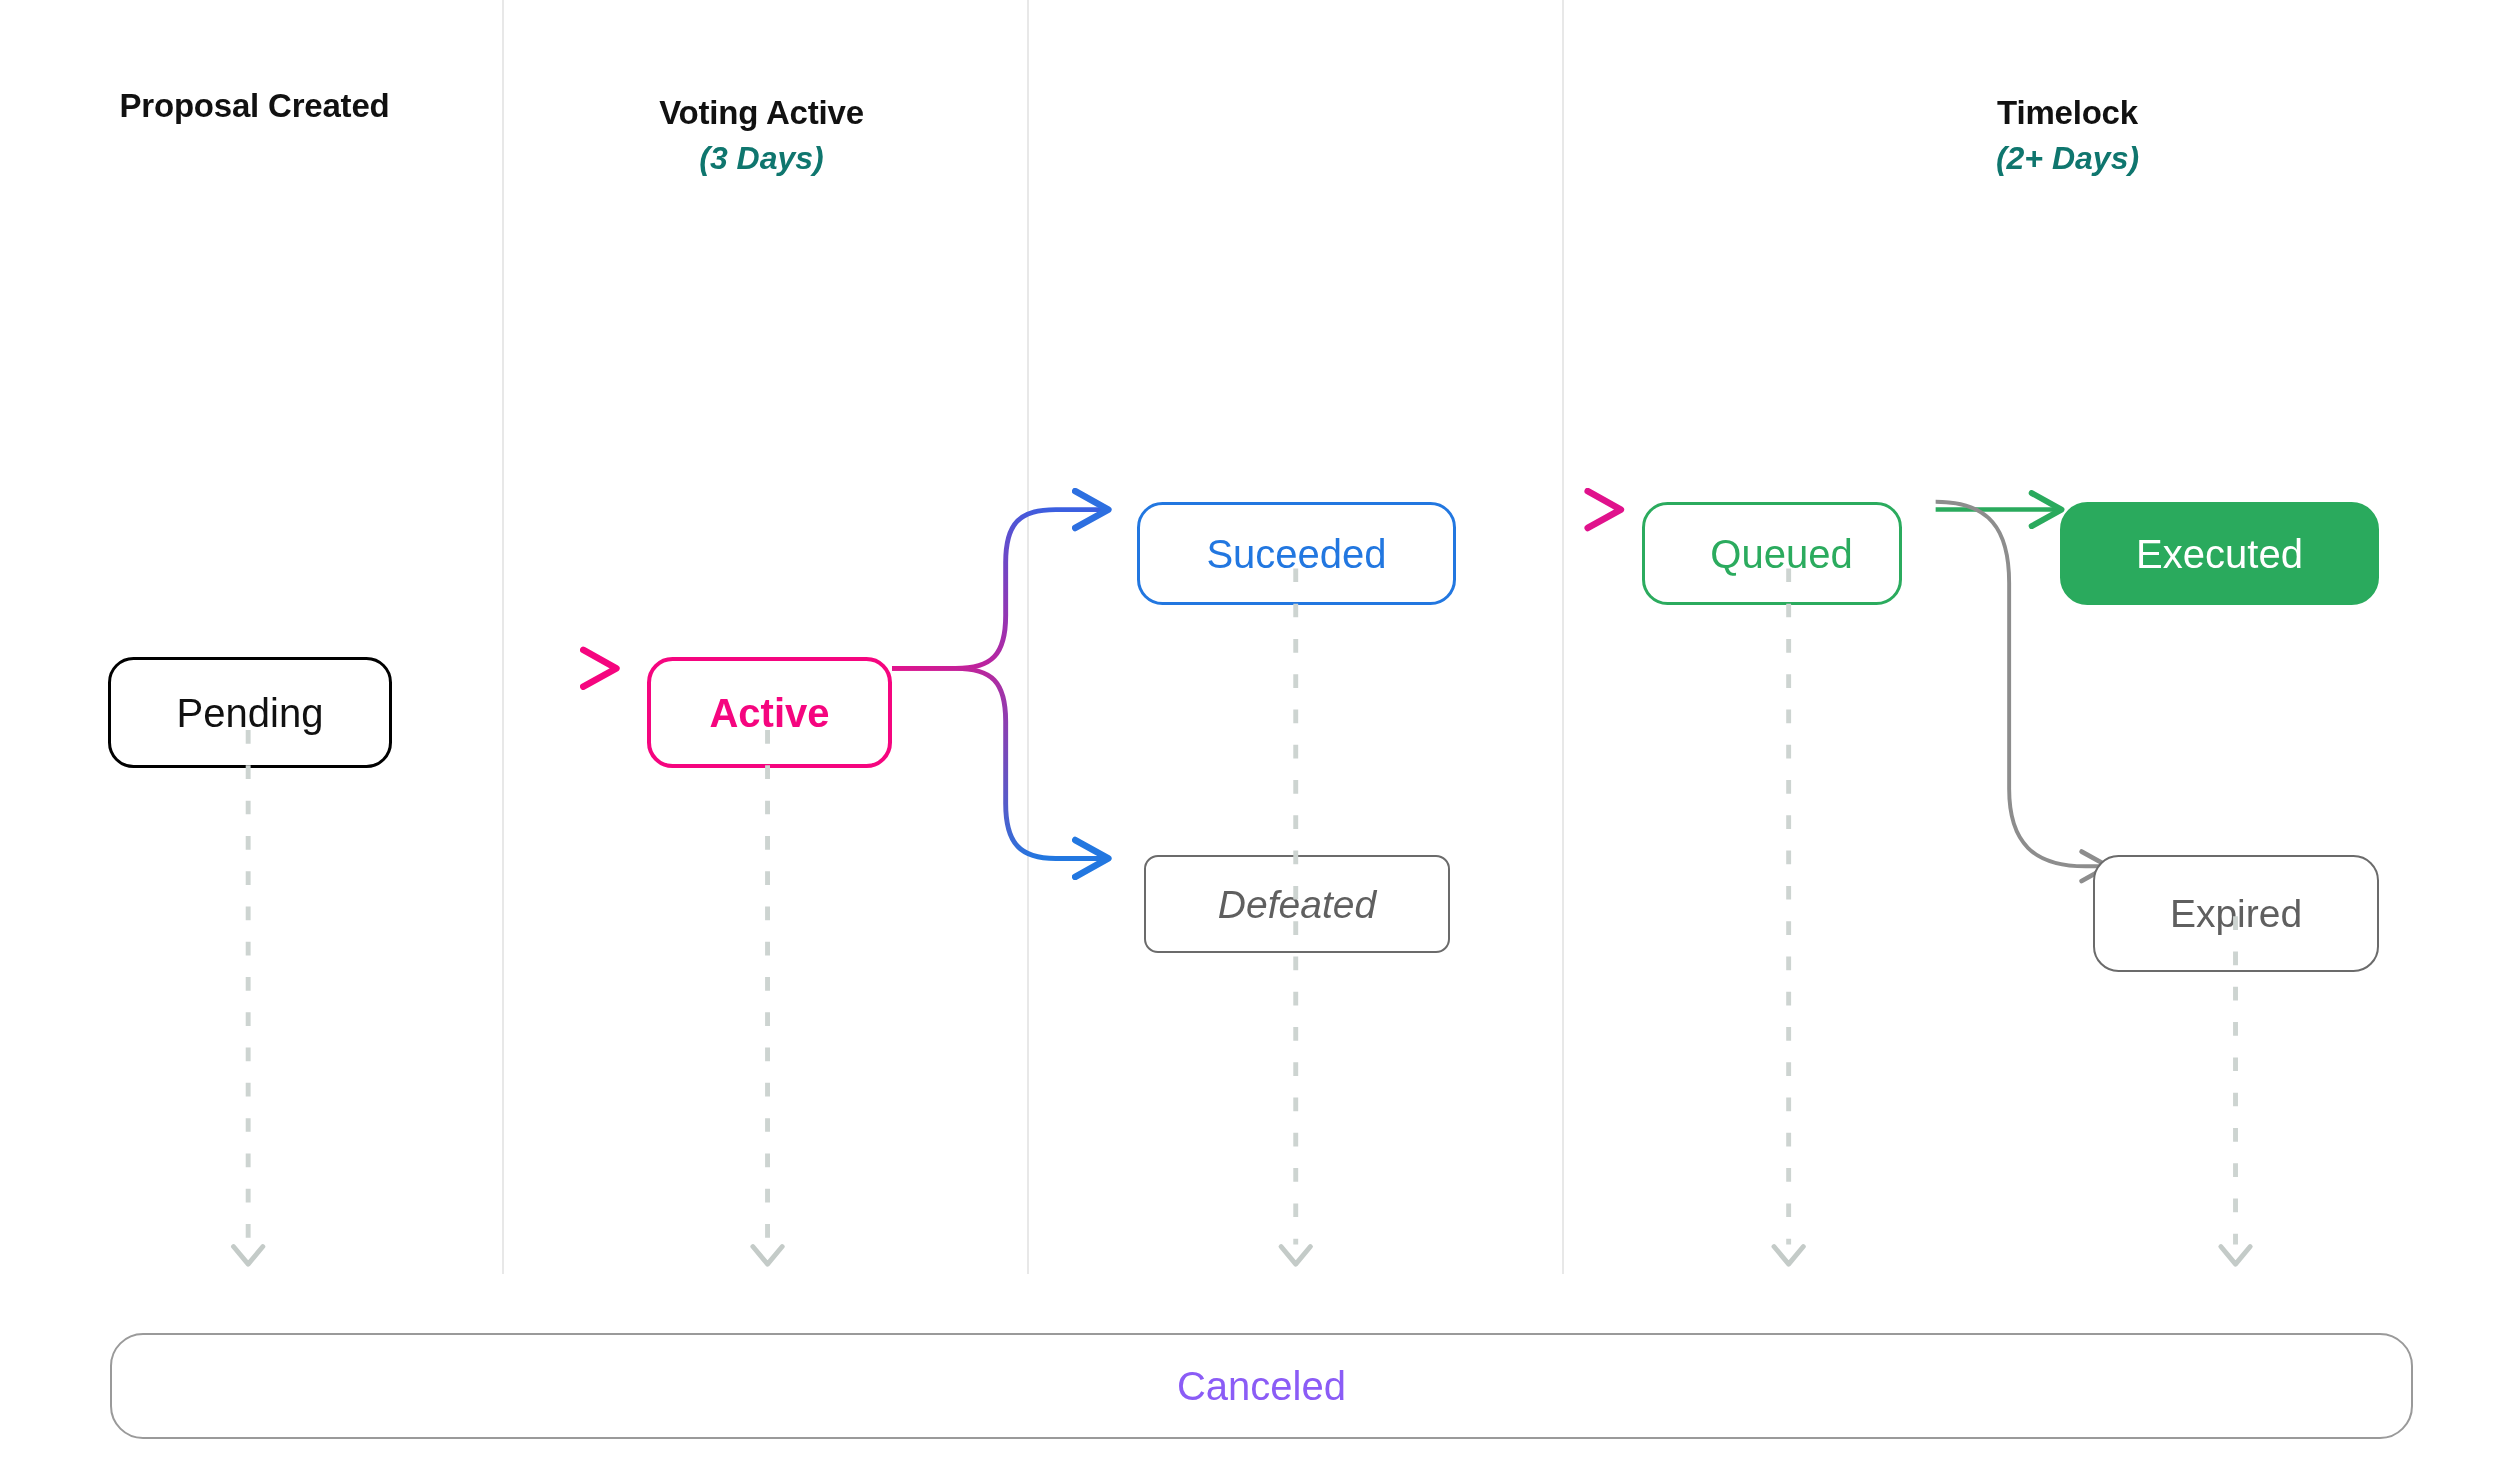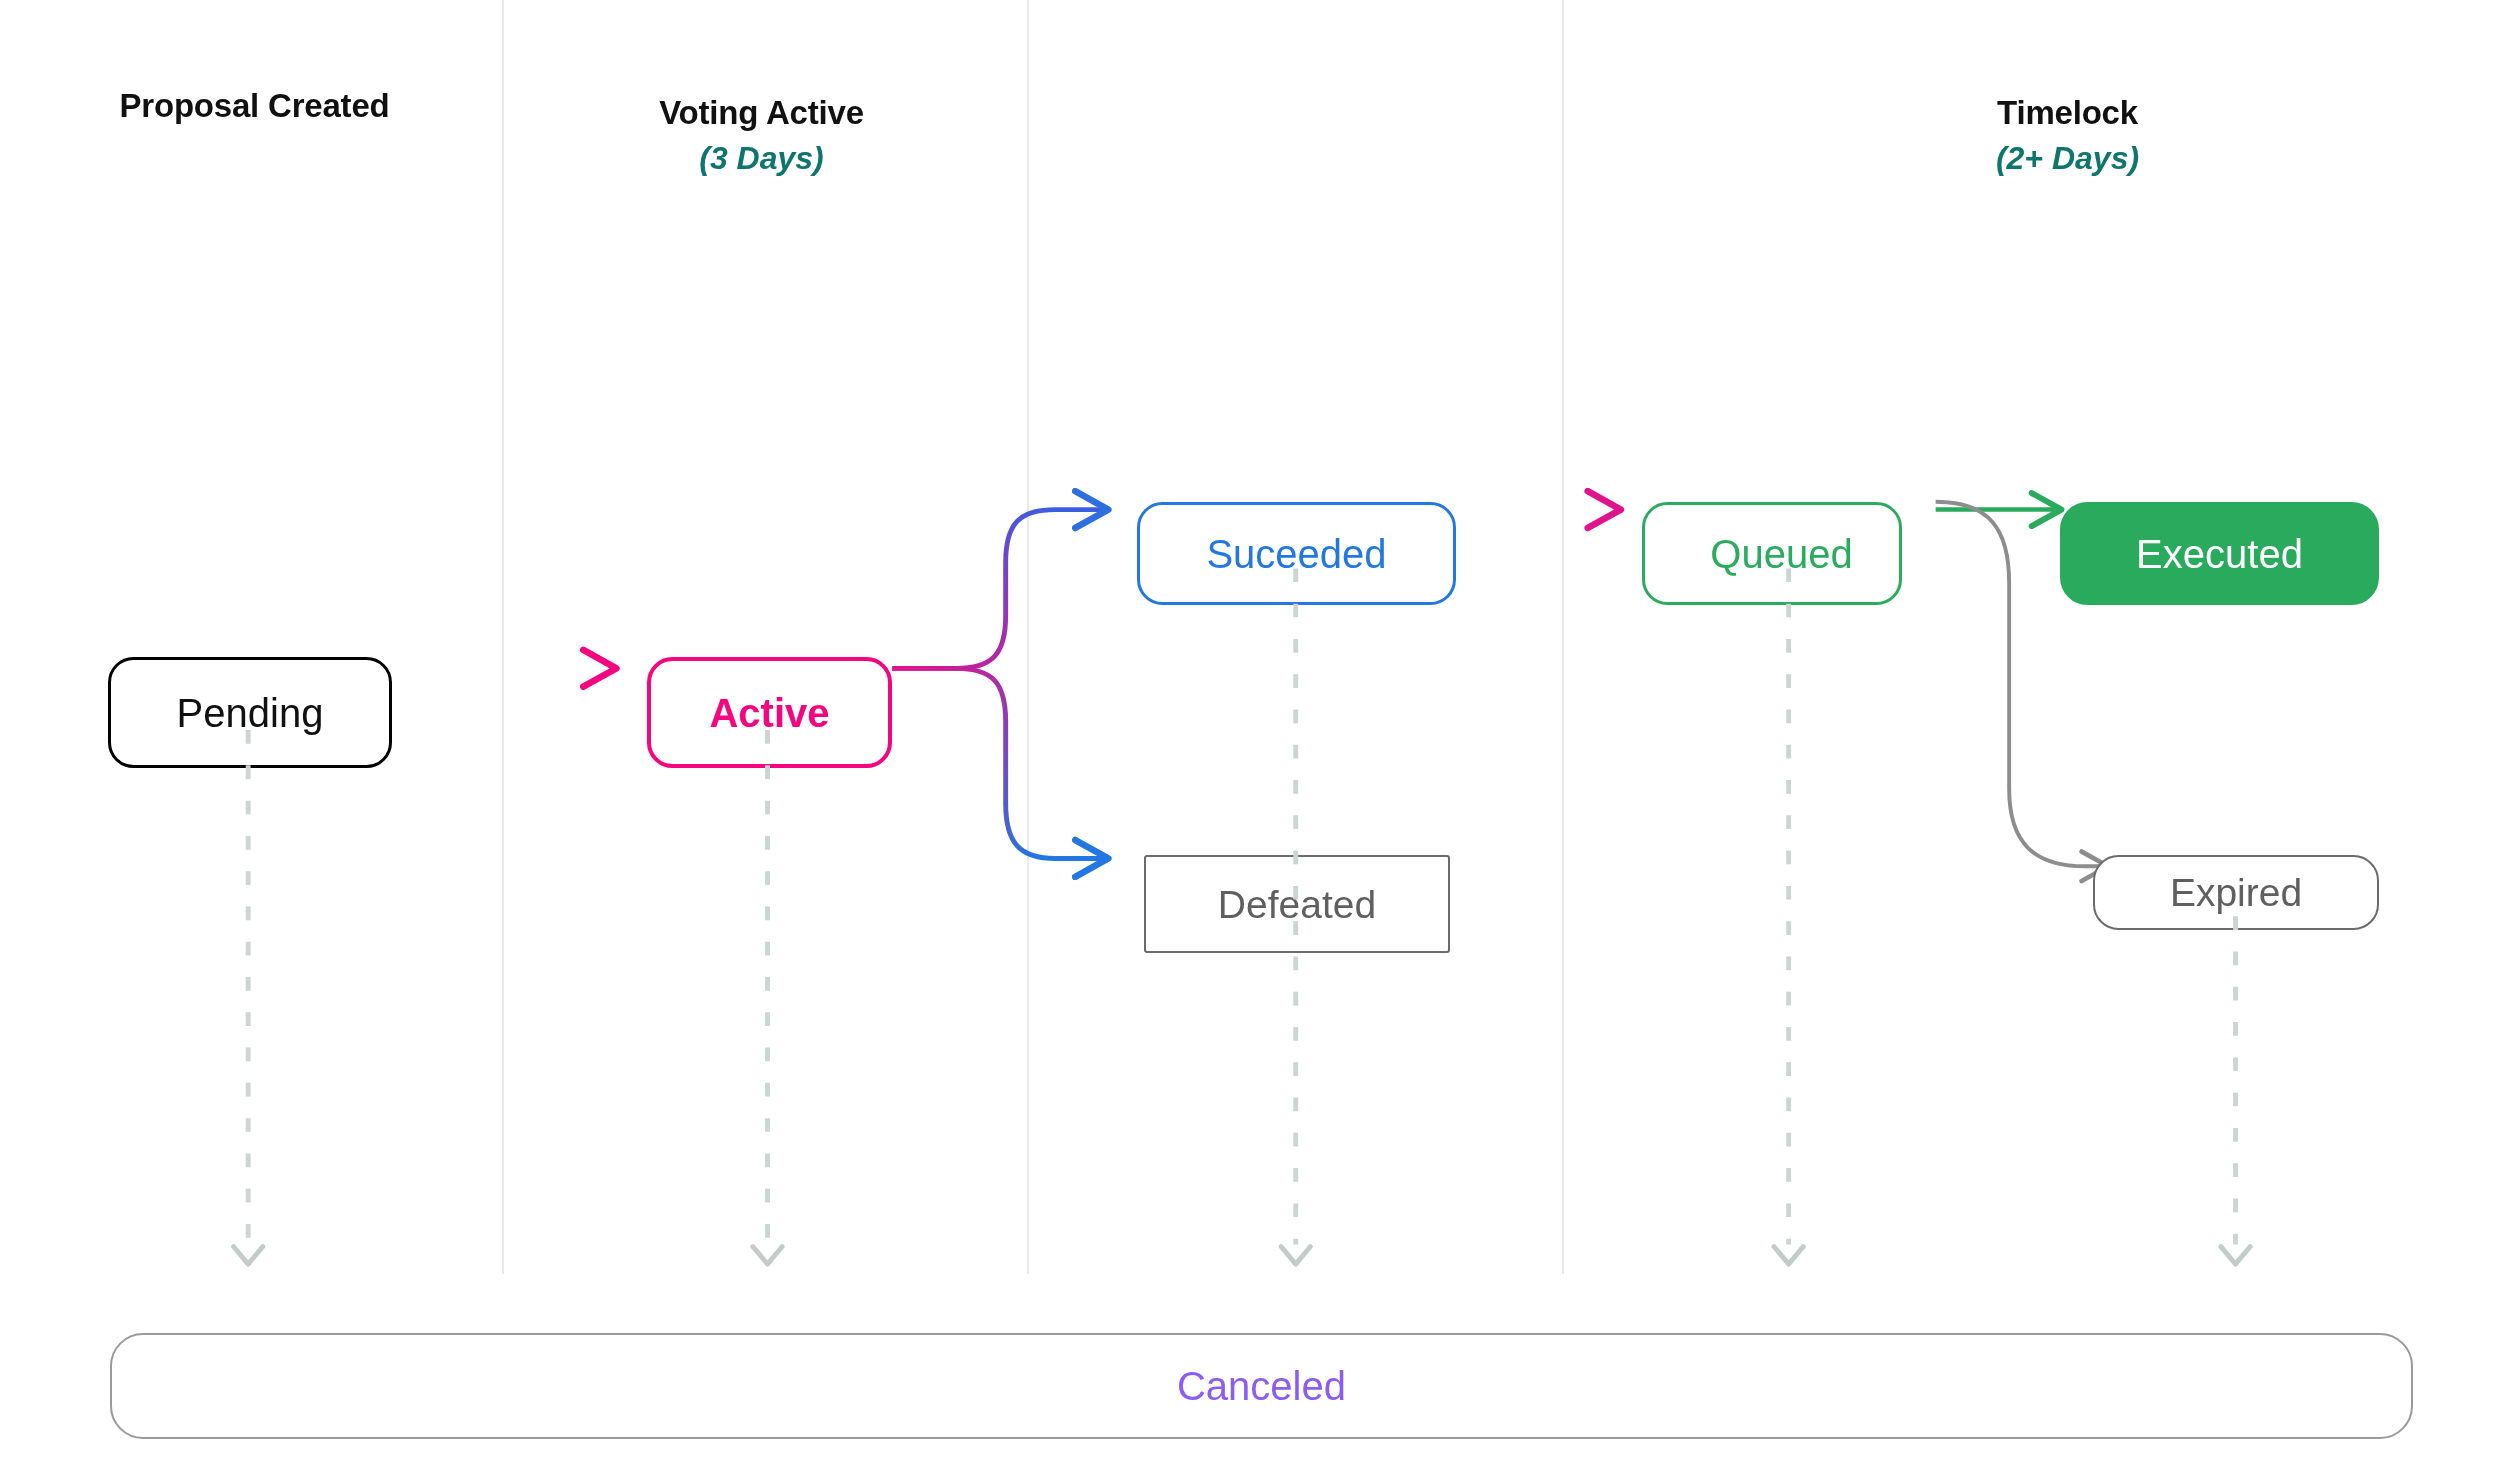--- a/index.html
+++ b/index.html
@@ -38,21 +38,21 @@
     border:4.9px solid #f5057f;border-radius:25.5px;
   }
   .node-active .label{font-size:40px;color:#f5057f;font-weight:700;}
 
   .node-suceeded{
     border:3.9px solid #2277e0;border-radius:25.5px;
   }
   .node-suceeded .label{font-size:40px;color:#2277e0;font-weight:400;}
 
   .node-defeated{
-    border:2.9px solid #6b6b6b;border-radius:3px;
+    border:2.9px solid #6b6b6b;border-radius:14px;font-style:italic;
   }
   .node-defeated .label{font-size:39px;color:#5f5f5f;font-weight:400;}
 
   .node-queued{
     border:3.9px solid #2bab5e;border-radius:25.5px;
   }
   .node-queued .label{font-size:40px;color:#2bab5e;font-weight:400;}
 
   .node-executed{
     border:2.9px solid #2aaa5d;border-radius:27.4px;background:#2aaa5d;
@@ -169,21 +169,21 @@
   </div>
 
   <div class="node node-queued" style="left:1642px;top:458px;width:260px;height:103px;padding-left:19px;">
     <span class="label">Queued</span>
   </div>
 
   <div class="node node-executed" style="left:2060px;top:458px;width:319px;height:103px;">
     <span class="label">Executed</span>
   </div>
 
-  <div class="node node-expired" style="left:2093px;top:811px;width:286px;height:75px;">
+  <div class="node node-expired" style="left:2093px;top:811px;width:286px;height:117px;">
     <span class="label">Expired</span>
   </div>
 
   <div class="node node-canceled" style="left:110px;top:1289px;width:2303px;height:106px;">
     <span class="label">Canceled</span>
   </div>
 
   <svg id="edges-top" viewBox="0 0 2568 1497" xmlns="http://www.w3.org/2000/svg">
     <g fill="none" stroke="#cdd4d1" stroke-width="5" stroke-dasharray="14 22" stroke-linecap="butt">
       <path d="M253,745  L253,1270"></path>

